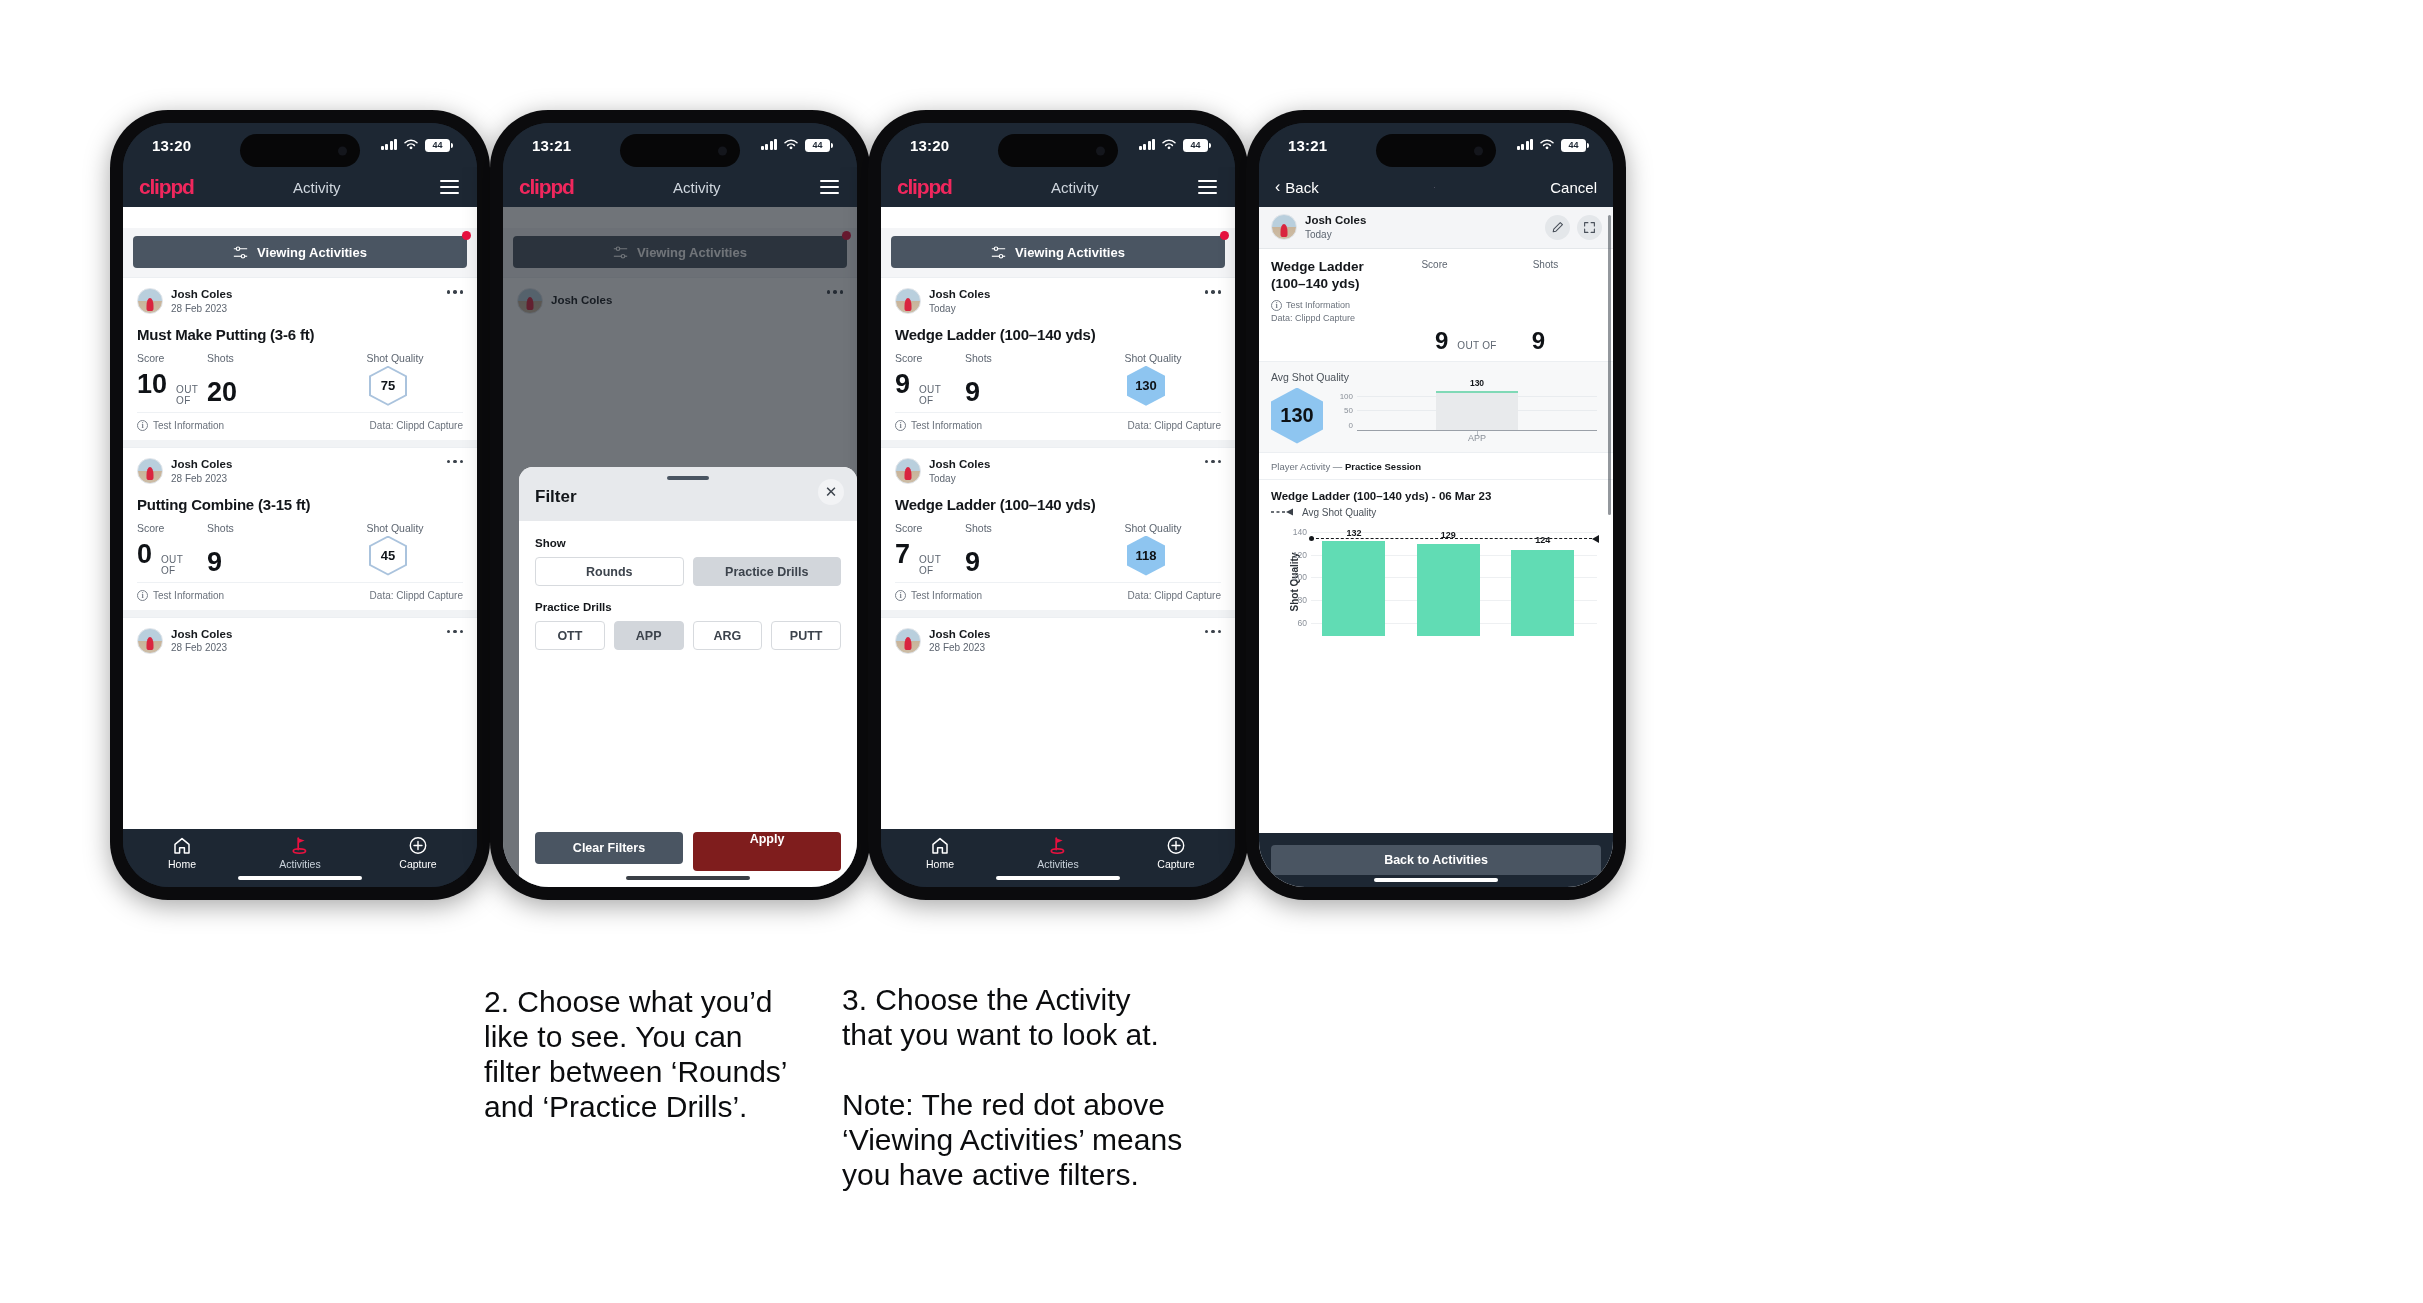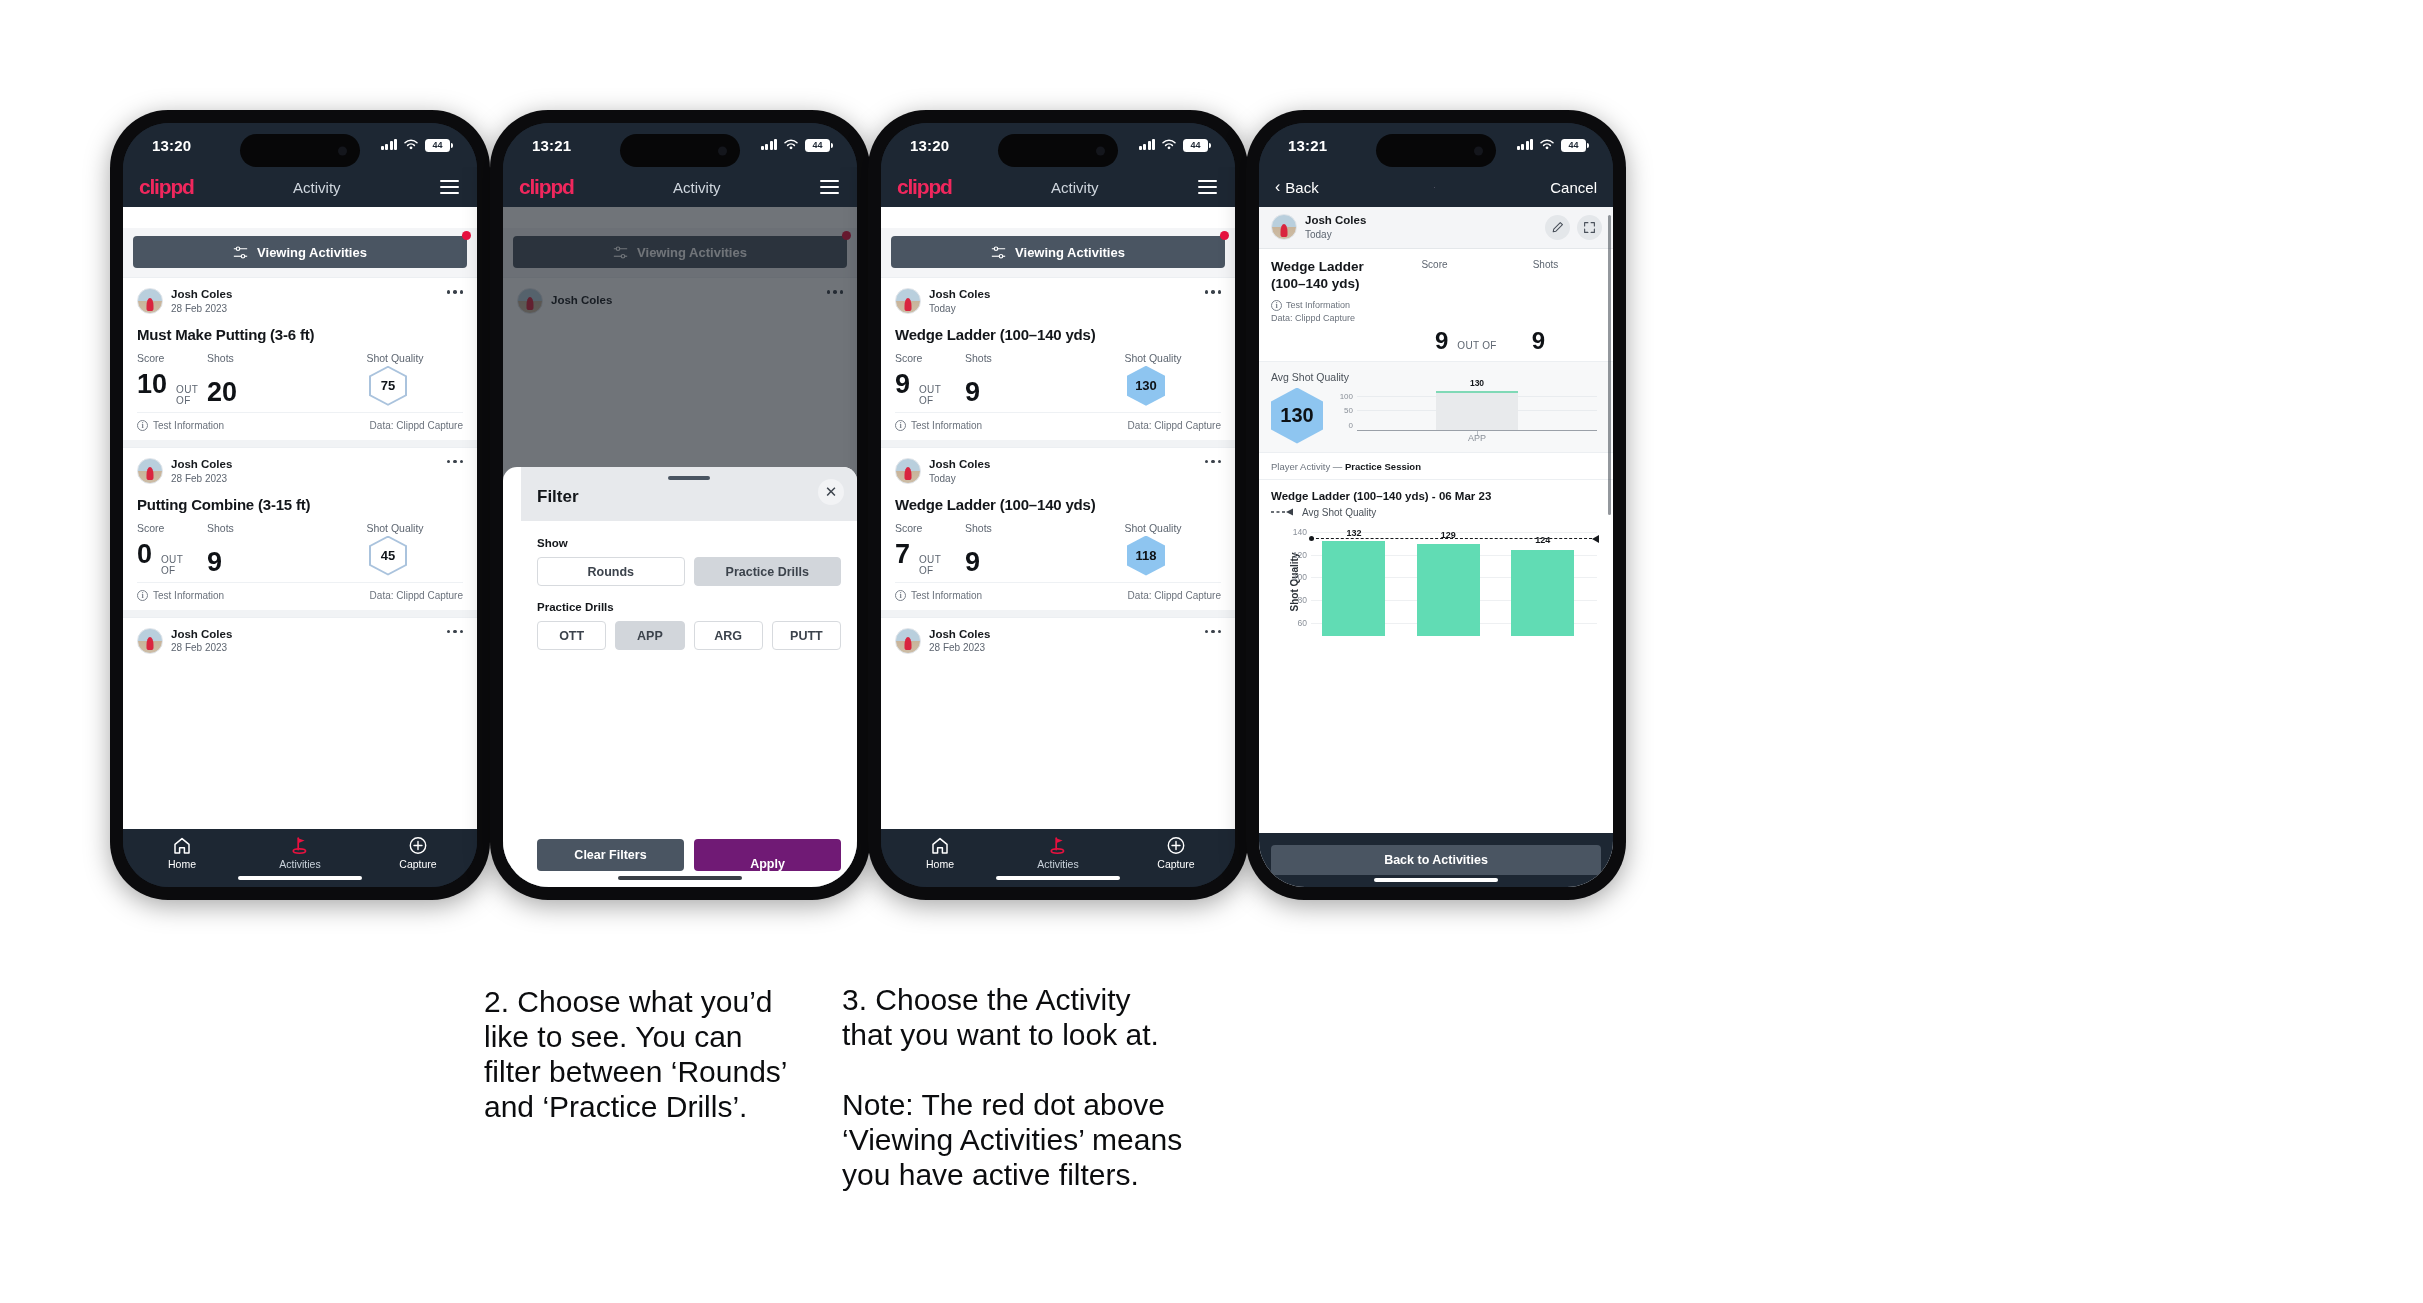--- a/index.html
+++ b/index.html
@@ -173,23 +173,23 @@
   .tab svg { display: block; }
   .home-ind {
     position: absolute; bottom: 7px; left: 50%; transform: translateX(-50%);
     width: 124px; height: 4.5px; border-radius: 3px; background: #fff;
   }
   .home-ind.dark { background: #3a3f46; }
 
   
   .dim { position: absolute; inset: 0; background: rgba(25,30,38,.62); z-index: 20; }
   .sheet {
-    position: absolute; left: 0; right: 0; bottom: 0; z-index: 21;
+    position: absolute; left: 16px; right: 0; bottom: 0; z-index: 21;
     background: #fff; border-radius: 14px 14px 0 0; overflow: hidden;
-    display: flex; flex-direction: column; padding-left: 18px;
+    display: flex; flex-direction: column;
   }
   .sheet-head { background: #e7e9ec; padding: 9px 16px 14px; position: relative; }
   .grab { width: 42px; height: 4px; border-radius: 3px; background: #4a5562; margin: 0 auto 7px; }
   .sheet-title { font-size: 17px; font-weight: bold; color: #13161a; }
   .close-btn {
     position: absolute; right: 13px; top: 12px;
     width: 26px; height: 26px; border-radius: 50%; background: #f2f3f5;
     display: flex; align-items: center; justify-content: center;
     color: #3c434c; font-size: 15px;
   }
@@ -203,22 +203,22 @@
   }
   .chip.sel { background: #d2d6db; border-color: #d2d6db; }
   .chip-row.small .chip { flex: 1; }
   .sheet-foot { display: flex; gap: 10px; padding: 0 16px 16px; }
   .btn-clear {
     flex: 1; height: 32px; background: #4a5562; color: #fff; border-radius: 4px;
     display: flex; align-items: center; justify-content: center;
     font-size: 12.5px; font-weight: bold;
   }
   .btn-apply {
-    flex: 1; height: 32px; background: #701a75; color: #fff; border-radius: 4px;
-    display: flex; align-items: flex-end; justify-content: center;
+    flex: 1; height: 39px; background: #7f1d1d; color: #fff; border-radius: 4px;
+    display: flex; align-items: flex-start; justify-content: center;
     font-size: 12.5px; font-weight: bold;
   }
 
   
   .det-user {
     background: #f4f5f7; padding: 7px 12px;
     display: flex; align-items: center; gap: 8px; position: relative;
     border-bottom: 1px solid #e4e7ea;
   }
   .round-ic {

